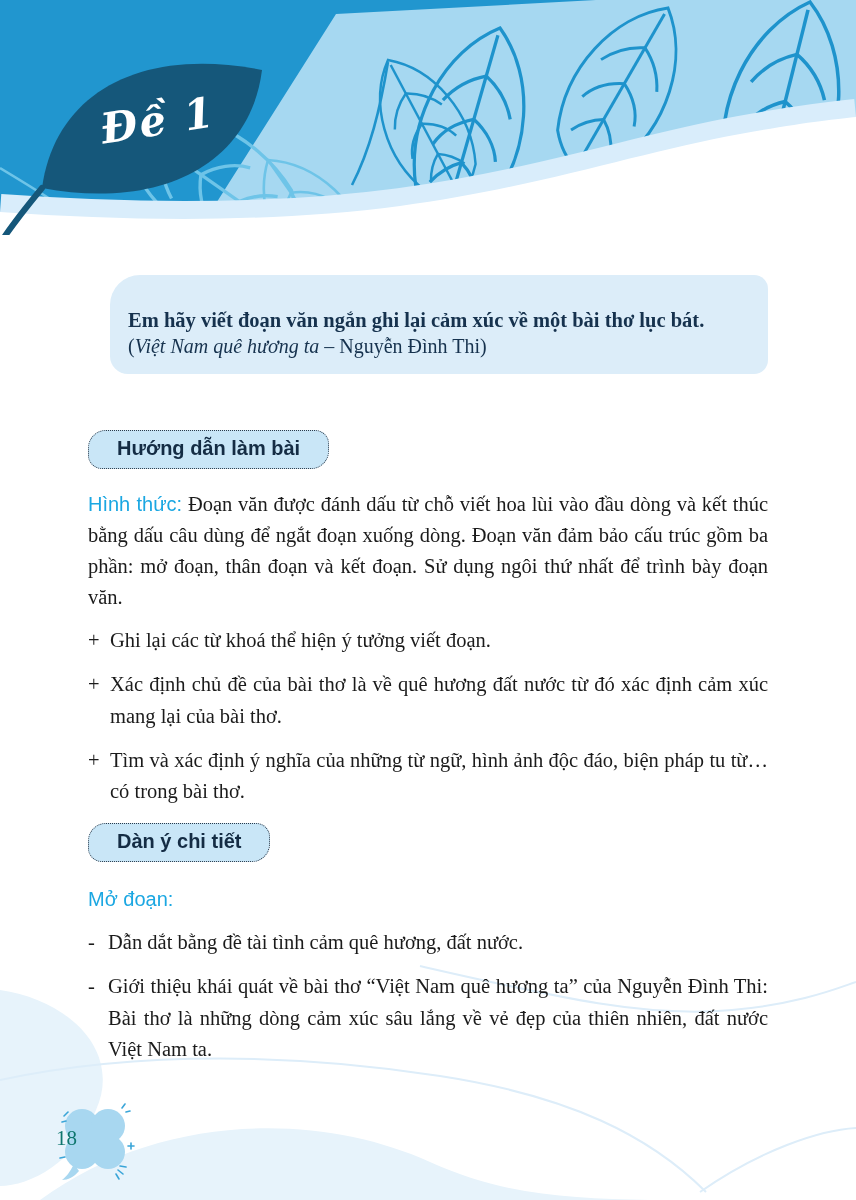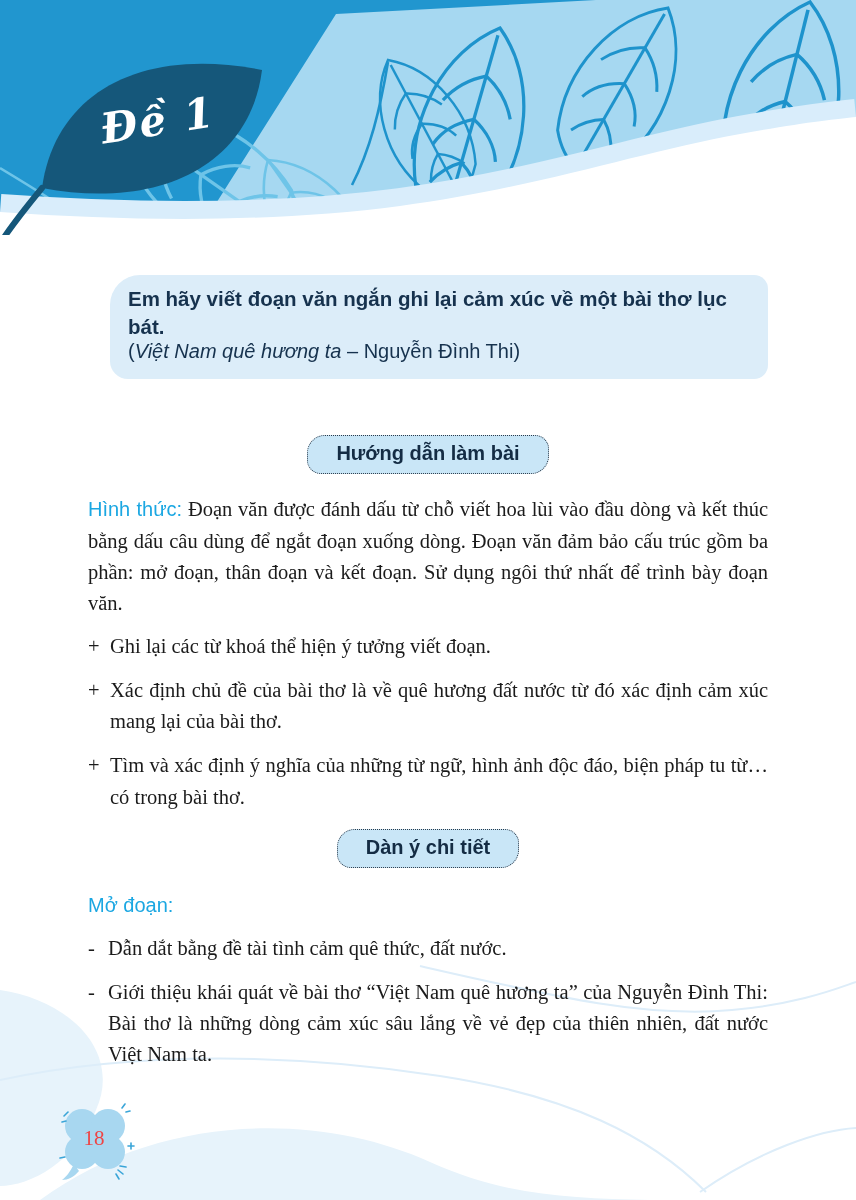--- a/index.html
+++ b/index.html
@@ -21,29 +21,29 @@
 
   
   .content {
     position:relative; z-index:2; padding:0 88px;
     font-size:20.5px; color:#1b1b1b;
   }
   .prompt-box {
     margin:40px 0 0 22px;
     background:#dcedf9;
     border-radius:30px 14px 14px 18px;
-    padding:10px 20px 16px 18px;
-    font-family:Liberation Sans, sans-serif;
+    padding:32px 20px 16px 18px;
+    font-family:Liberation Serif, serif;
     color:#16324e;
   }
   .prompt-line1 { font-weight:bold; font-size:20.5px; line-height:1.35; }
   .prompt-line2 { font-size:20px; }
   .prompt-line2 .it { font-style:italic; }
 
-  .badge-row { text-align:center; }
+  .badge-row { text-align:left; }
   .badge-row.first  { margin:56px 0 20px; }
   .badge-row.second { margin:16px 0 22px; }
   .badge {
     display:inline-block; background:#c9e6f7;
     border:1.6px dotted #2b3a4a; border-radius:18px 14px 18px 14px;
     padding:6px 28px 8px;
     font-family:"Liberation Sans", sans-serif; font-weight:bold;
     font-size:20px; color:#142c44;
   }
 
@@ -56,22 +56,22 @@
 
   .bullet { display:flex; margin:0 0 13px; line-height:1.52; }
   .bullet .mark { flex:none; width:22px; }
   .bullet.dash .mark { width:20px; }
   .bullet .txt { flex:1; text-align:justify; }
 
   
   .bottom-deco { position:absolute; left:0; bottom:0; width:856px; height:240px; z-index:0; }
   .page-flower { position:absolute; left:56px; top:1100px; width:80px; height:84px; z-index:3; }
   .page-flower .num {
-    position:absolute; left:0; top:26px; width:76px; text-align:center;
-    font-family:"Liberation Serif", serif; font-size:21px; color:#ef4444;
+    position:absolute; left:0; top:26px; width:76px; text-align:left;
+    font-family:"Liberation Serif", serif; font-size:21px; color:#0f766e;
   }
 </style>
 </head>
 <body>
 
 <div class="header">
   <svg width="856" height="235" viewBox="0 0 856 235" aria-hidden="true">
     <defs>
       <g id="leaf">
         <path d="M0,0 C38,30 52,90 30,140 C20,152 10,158 0,160 C-10,158 -20,152 -30,140 C-52,90 -38,30 0,0 Z" fill="none"></path>
@@ -144,21 +144,21 @@
   </div>
 
   <div class="badge-row second">
     <span class="badge">Dàn ý chi tiết</span>
   </div>
 
   <p class="para section-label"><span class="label">Mở đoạn:</span></p>
 
   <div class="bullet dash">
     <span class="mark">-</span>
-    <span class="txt">Dẫn dắt bằng đề tài tình cảm quê thức, đất nước.</span>
+    <span class="txt">Dẫn dắt bằng đề tài tình cảm quê hương, đất nước.</span>
   </div>
   <div class="bullet dash">
     <span class="mark">-</span>
     <span class="txt">Giới thiệu khái quát về bài thơ “Việt Nam quê hương ta” của Nguyễn Đình Thi: Bài thơ là những dòng cảm xúc sâu lắng về vẻ đẹp của thiên nhiên, đất nước Việt Nam ta.</span>
   </div>
 
 </div>
 
 <div class="bottom-deco">
   <svg width="856" height="240" viewBox="0 0 856 240" aria-hidden="true">

